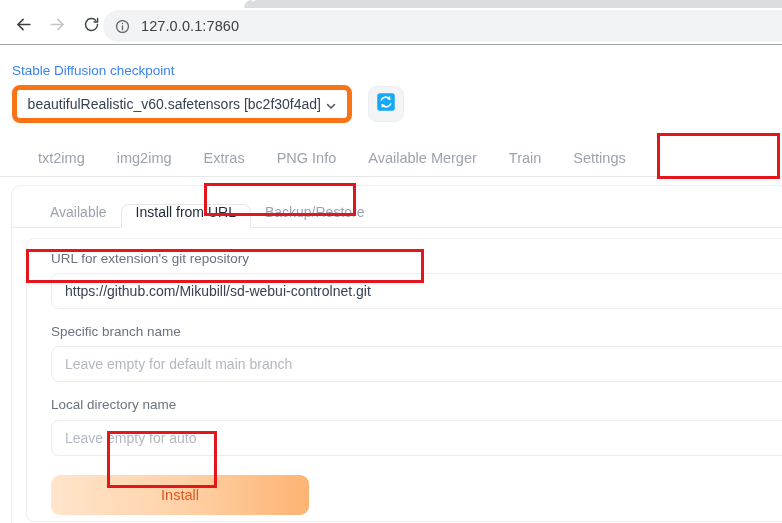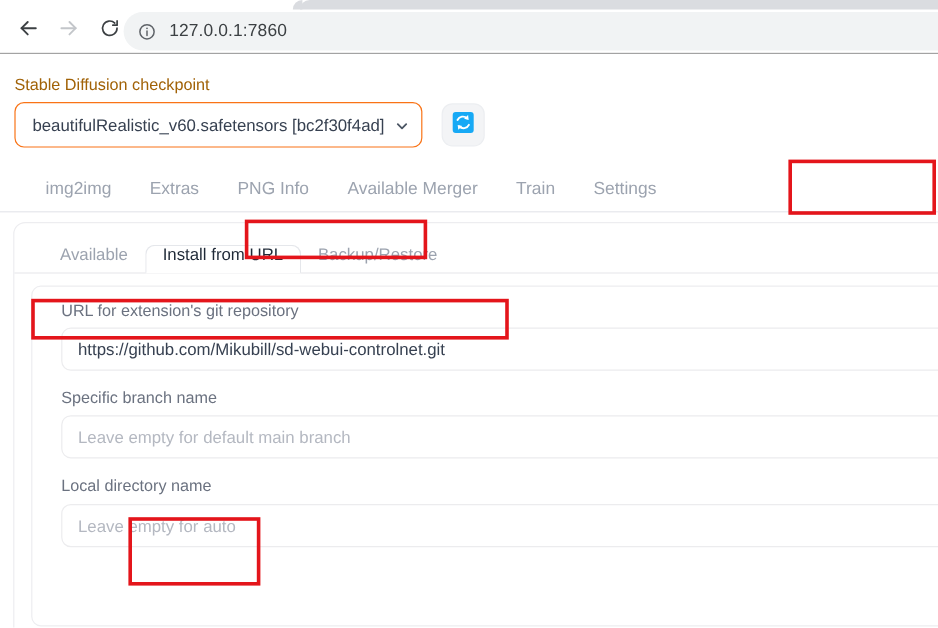--- a/index.html
+++ b/index.html
@@ -94,29 +94,29 @@
   
   #checkpoint-row {
     position: absolute;
     left: 12px; top: 18px;
     display: flex;
     align-items: flex-end;
   }
   #checkpoint-group { width: 340px; }
   #checkpoint-label {
     font-size: 13.5px;
-    color: #a16207;
+    color: #3b82f6;
     margin-bottom: 6px;
     line-height: 1.2;
   }
   #checkpoint-select {
     width: 340px;
     height: 38px;
     background: #ffffff;
-    border: 1px solid #f97316;
+    border: 5px solid #f97316;
     border-radius: 8px;
     display: flex;
     align-items: center;
     padding: 0 10px 0 14px;
     justify-content: flex-end;
   }
   #checkpoint-value {
     font-size: 14px;
     color: #374151;
     white-space: nowrap;
@@ -337,20 +337,21 @@
           <path d="M6.3 9.6a6 6 0 0 1 9.6-1.7" fill="none" stroke="#ffffff" stroke-width="1.9" stroke-linecap="round"></path>
           <polygon points="16.9,4.7 17.5,9.5 12.9,8.3" fill="#ffffff"></polygon>
           <path d="M17.7 14.4a6 6 0 0 1-9.6 1.7" fill="none" stroke="#ffffff" stroke-width="1.9" stroke-linecap="round"></path>
           <polygon points="7.1,19.3 6.5,14.5 11.1,15.7" fill="#ffffff"></polygon>
         </svg>
       </span>
     </div>
   </div>
 
   <div id="main-tabs">
+    <div class="main-tab">txt2img</div>
     <div class="main-tab">img2img</div>
     <div class="main-tab">Extras</div>
     <div class="main-tab">PNG Info</div>
     <div class="main-tab">Available Merger</div>
     <div class="main-tab">Train</div>
     <div class="main-tab">Settings</div>
   </div>
 
   <div id="extensions-panel">
 
@@ -374,20 +375,21 @@
         <div class="field-input placeholder">Leave empty for default main branch</div>
       </div>
 
       <div class="field-spacer"></div>
 
       <div class="field-group">
         <div class="field-label">Local directory name</div>
         <div class="field-input placeholder">Leave empty for auto</div>
       </div>
 
+      <div id="install-button">Install</div>
 
     </div>
   </div>
 </div>
 
 <div class="annot" id="annot-extensions"></div>
 <div class="annot" id="annot-install-url"></div>
 <div class="annot" id="annot-url-input"></div>
 <div class="annot" id="annot-install-btn"></div>
 

